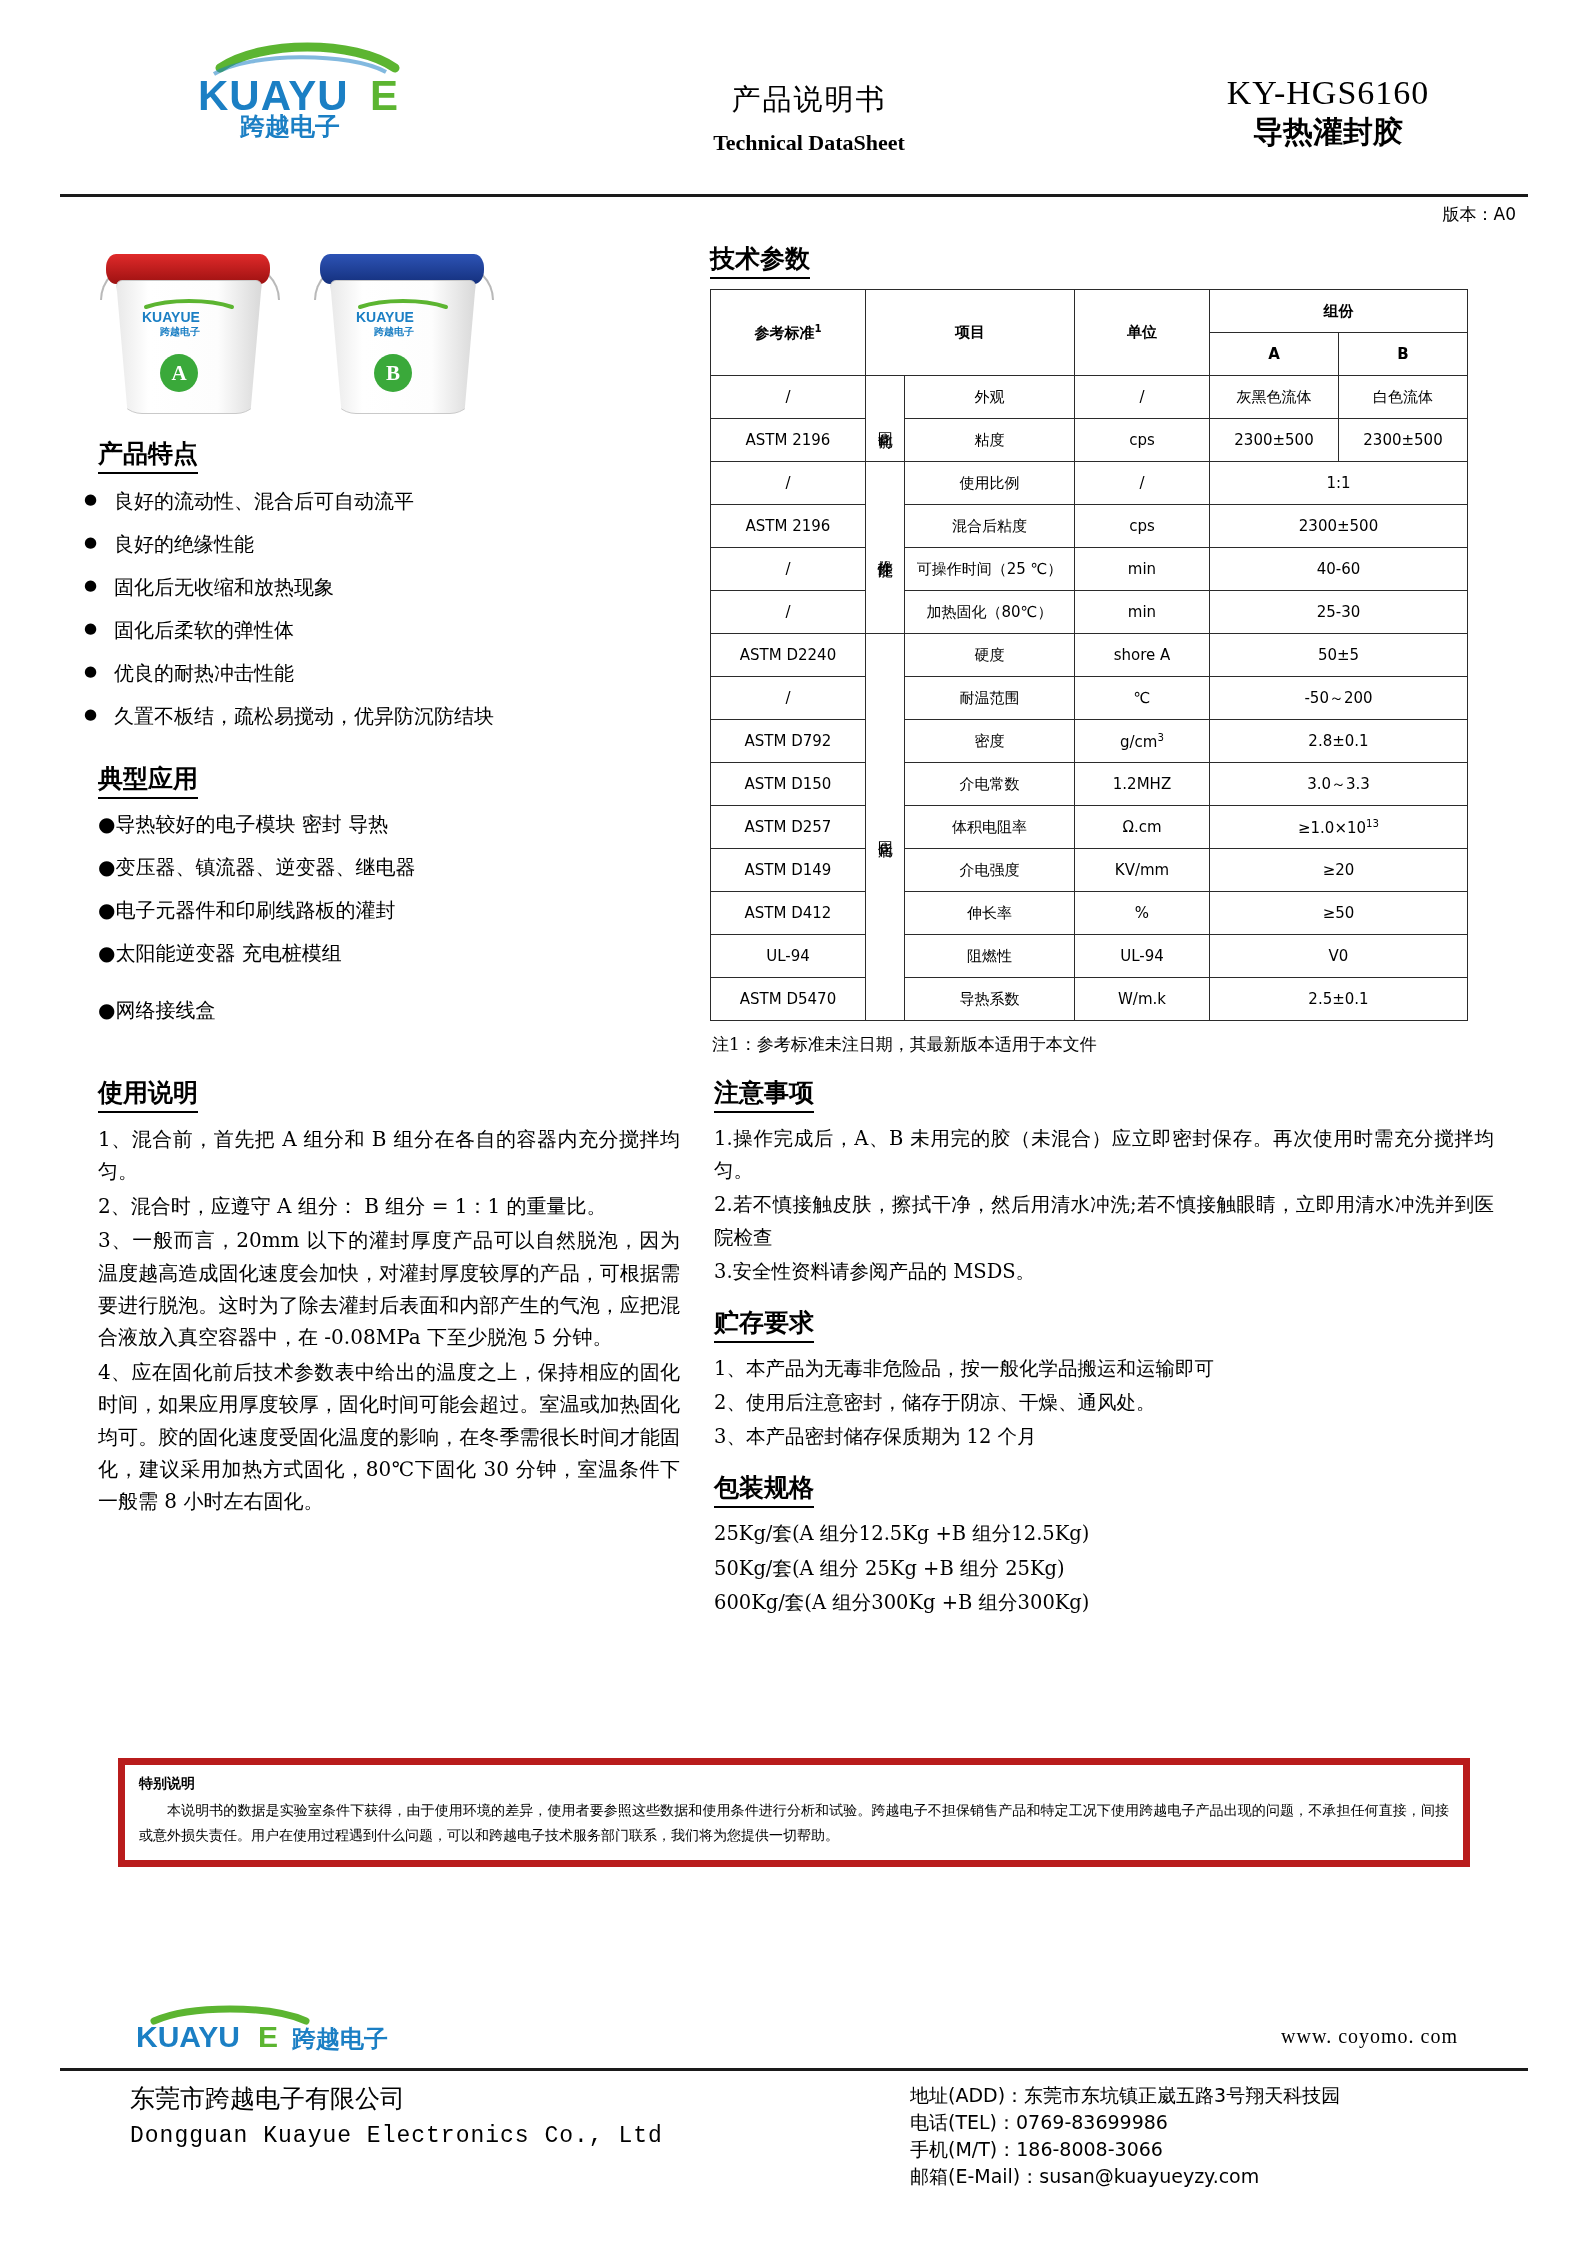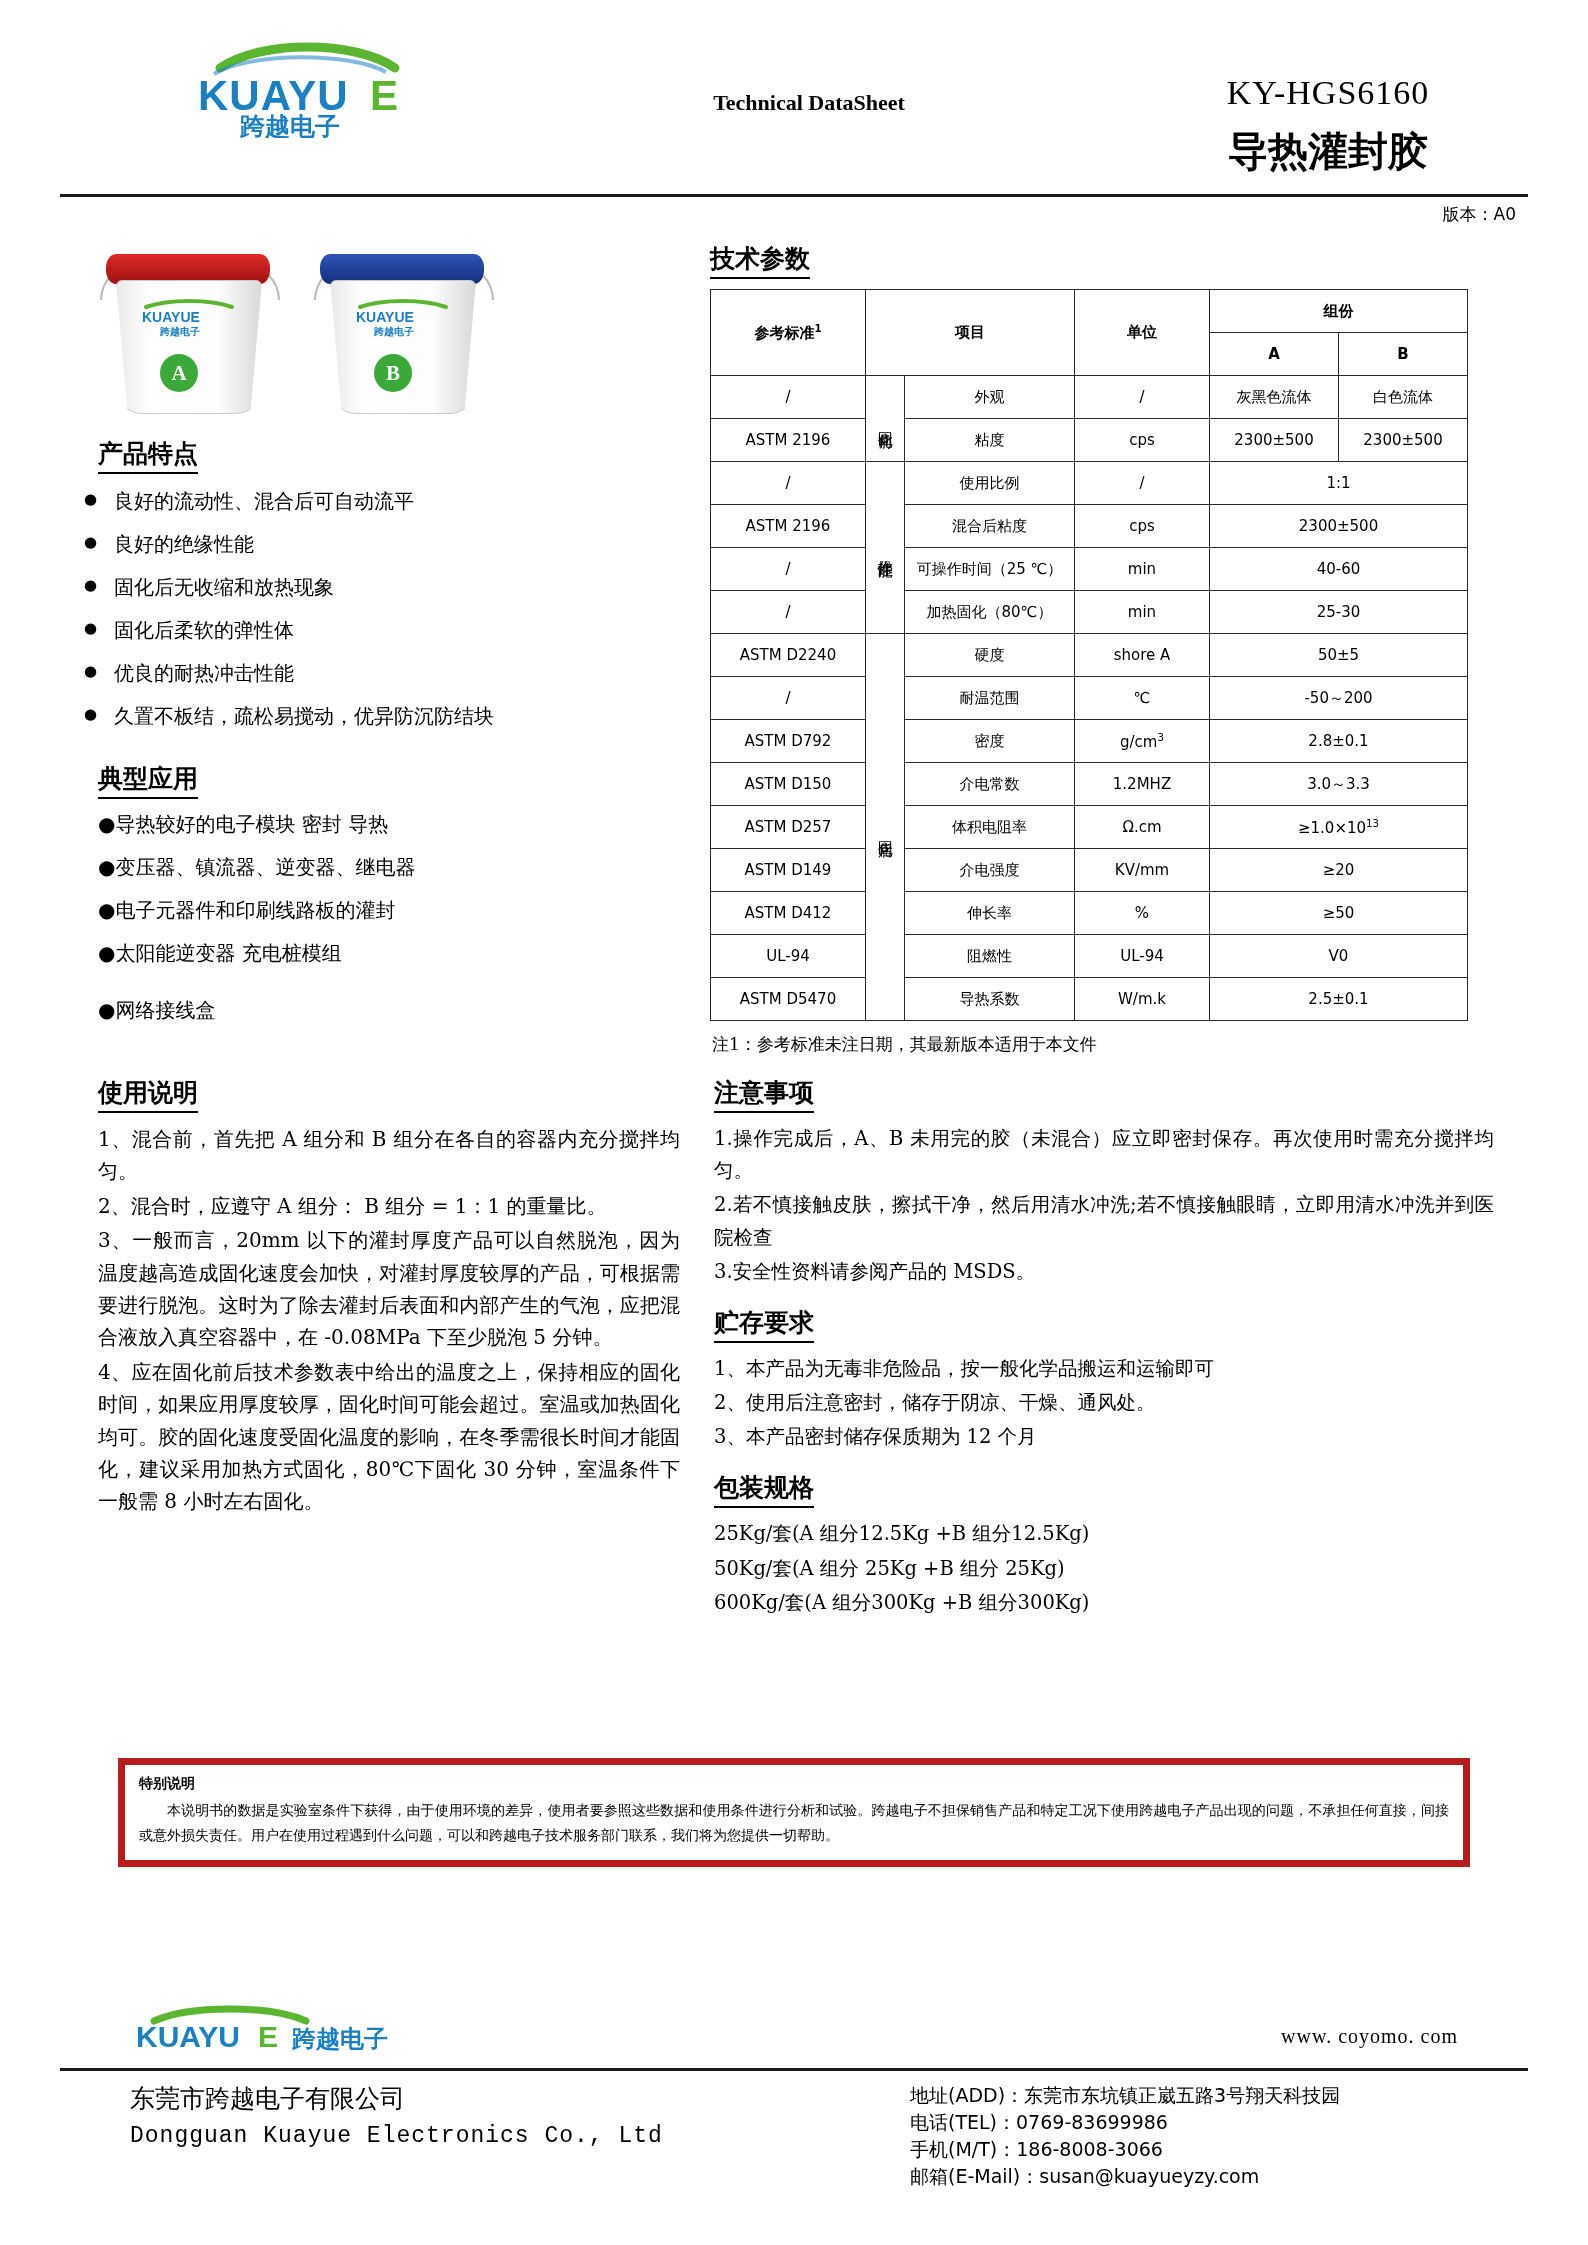--- a/index.html
+++ b/index.html
@@ -56,23 +56,22 @@
     width: 400px;
     text-align: center;
     padding-top: 36px;
   }
   .header-right .code {
     font-size: 34px;
     font-family: "Liberation Serif", serif;
     letter-spacing: 1px;
   }
   .header-right .pname {
-    font-size: 40px;
+    font-size: 30px;
     font-weight: bold;
-    margin-top: 12px;
     font-family: "DejaVu Serif", serif;
   }
   .rule {
     border-top: 3px solid #1a1a1a;
     margin-top: 6px;
   }
   .version {
     text-align: right;
     font-size: 17px;
     padding: 6px 12px 0 0;
@@ -287,20 +286,21 @@
     <div class="logo-block">
       <svg class="logo-svg" width="300" height="100" viewBox="0 0 300 100">
         <path d="M40 30 C80 2, 175 2, 215 30" stroke="#5cb531" stroke-width="9" fill="none" stroke-linecap="round"></path>
         <path d="M34 36 C70 14, 170 14, 206 34" stroke="#1b7fc4" stroke-width="4" fill="none" opacity="0.55"></path>
         <text x="18" y="72" font-family="Liberation Sans, sans-serif" font-size="42" font-weight="bold" fill="#1b7fc4" letter-spacing="1">KUAYU</text>
         <text x="190" y="72" font-family="Liberation Sans, sans-serif" font-size="42" font-weight="bold" fill="#5cb531">E</text>
         <text x="60" y="97" font-family="DejaVu Serif, serif" font-size="25" font-weight="bold" fill="#1b7fc4">跨越电子</text>
       </svg>
     </div>
     <div class="header-center">
+      <div class="cn">产品说明书</div>
       <div class="en">Technical DataSheet</div>
     </div>
     <div class="header-right">
       <div class="code">KY-HGS6160</div>
       <div class="pname">导热灌封胶</div>
     </div>
   </div>
   <div class="rule"></div>
   <div class="version">版本：A0</div>
 

